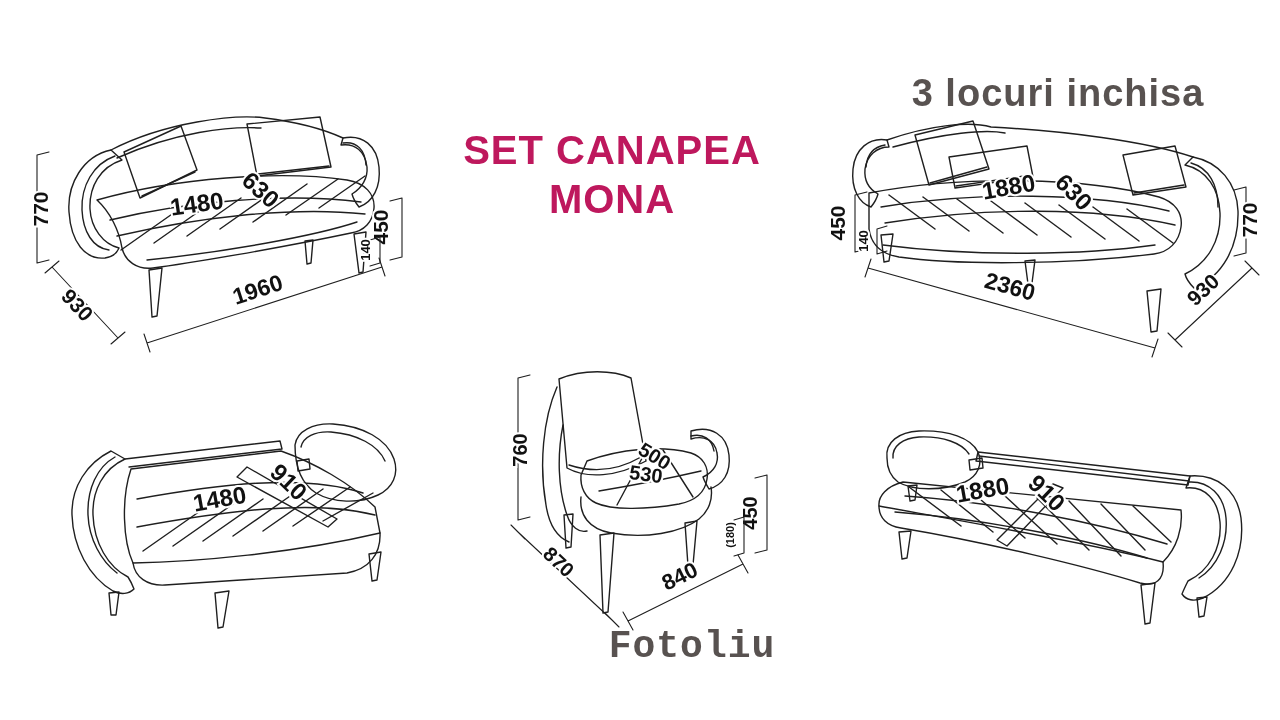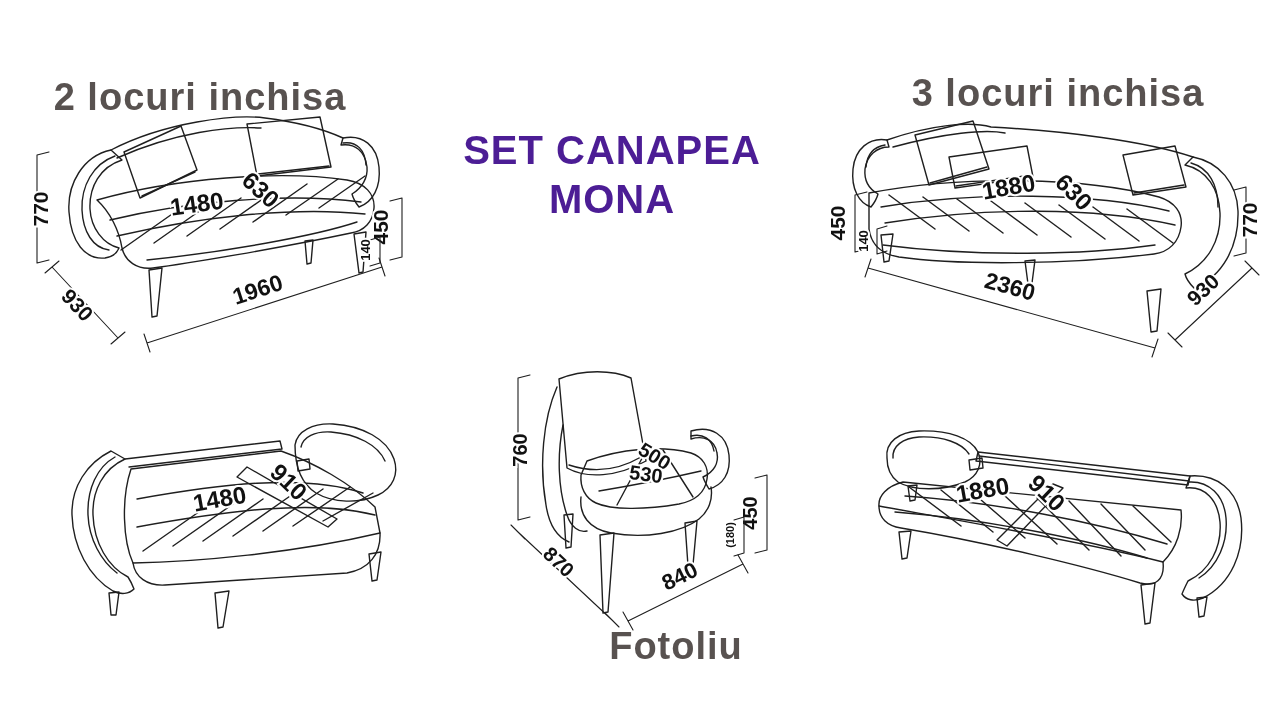--- a/index.html
+++ b/index.html
@@ -1,39 +1,38 @@
 <!DOCTYPE html>
 <html><head>
 <meta charset="utf-8">
 <style>
   html,body{margin:0;padding:0;background:#fff;}
   #stage{position:relative;width:1280px;height:720px;background:#ffffff;overflow:hidden;
          font-family:"Liberation Sans",sans-serif;}
   .heading{position:absolute;color:#585250;font-weight:bold;text-align:center;
            font-size:38px;letter-spacing:1px;white-space:nowrap;}
-  .title{position:absolute;color:#4c1d95;font-weight:bold;text-align:center;
+  .title{position:absolute;color:#be185d;font-weight:bold;text-align:center;
          font-size:40px;line-height:49px;letter-spacing:1px;}
   svg{position:absolute;overflow:visible;}
   .art path,.art line{fill:none;stroke:#1f1f1f;stroke-width:1.4;stroke-linecap:round;stroke-linejoin:round;}
   .dims path,.dims line{fill:none;stroke:#1f1f1f;stroke-width:1.1;stroke-linecap:round;}
   text.dim{font-family:"Liberation Sans",sans-serif;font-weight:bold;fill:#111111;
            paint-order:stroke;stroke:#ffffff;stroke-width:4px;text-anchor:middle;}
 </style>
 </head>
 <body>
 
 <div id="stage">
 
-  <div class="heading" style="left:40px;top:76px;width:320px;">2 locuri inchisa</div>
   <div class="heading" style="left:898px;top:72px;width:320px;">3 locuri inchisa</div>
   <div class="title" style="left:437px;top:126px;width:350px;">
     <div>SET CANAPEA</div>
     <div>MONA</div>
   </div>
-  <div class="heading" style="left:576px;top:625px;width:200px;">Fotoliu</div>
+  <div class="heading" style="left:592px;top:625px;width:200px;font-family:Liberation Mono, monospace;">Fotoliu</div>
 
   <svg style="left:25px;top:110px;" width="390" height="245" viewBox="0 0 390 245">
     <g class="art">
       <path d="M 86 40 C 140 12 210 4 240 8 C 272 12 296 18 318 28"></path>
       <path d="M 92 48 C 150 22 205 16 236 18"></path>
       <path d="M 99 42 L 156 16 L 172 60 L 115 88 Z"></path>
       <path d="M 117 86 L 170 62"></path>
       <path d="M 222 14 L 295 7 L 306 57 L 232 66 Z"></path>
       <path d="M 233 64 L 304 56"></path>
       <path d="M 86 40 C 58 46 42 74 44 102 C 46 132 60 150 80 148 C 87 147 92 143 94 138 C 78 134 66 118 65 99 C 64 77 75 57 97 50 Z"></path>

